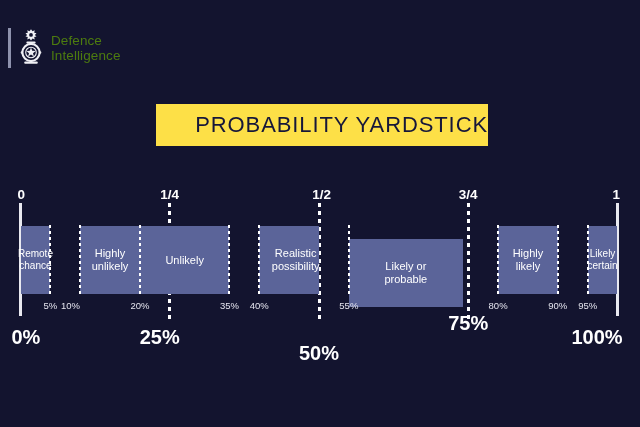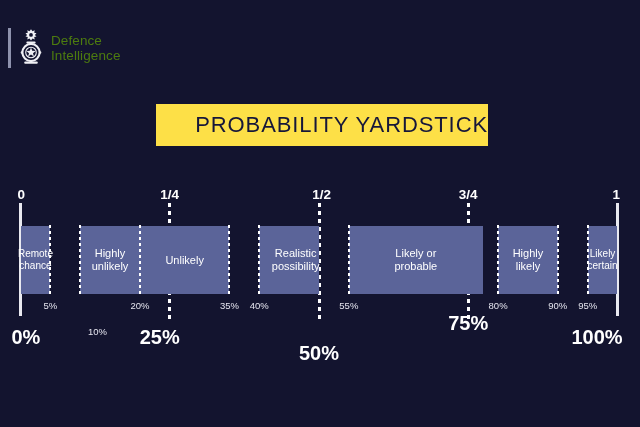--- a/index.html
+++ b/index.html
@@ -210,38 +210,38 @@
     <div class="band" style="left: 139.9px; top: 226px; width: 89.55px; height: 68px;">
       <span class="band-label">Unlikely</span>
     </div>
     <div class="band-edge" style="left: 138.9px; top: 225px; height: 70px;"></div>
     <div class="band-edge" style="left: 228.45px; top: 225px; height: 70px;"></div>
     <div class="band" style="left: 259.3px; top: 226px; width: 59.7px; height: 68px; padding-left: 13px;">
       <span class="band-label">Realistic
 possibility</span>
     </div>
     <div class="band-edge" style="left: 258.3px; top: 225px; height: 70px;"></div>
-    <div class="band" style="left: 348.85px; top: 226px; width: 134px; height: 68px;">
+    <div class="band" style="left: 348.85px; top: 239px; width: 114px; height: 68px;">
       <span class="band-label">Likely or
 probable</span>
     </div>
     <div class="band-edge" style="left: 347.85px; top: 225px; height: 70px;"></div>
     <div class="band" style="left: 498.1px; top: 226px; width: 59.7px; height: 68px;">
       <span class="band-label">Highly
 likely</span>
     </div>
     <div class="band-edge" style="left: 497.1px; top: 225px; height: 70px;"></div>
     <div class="band-edge" style="left: 556.8px; top: 225px; height: 70px;"></div>
     <div class="band narrow" style="left: 587.65px; top: 226px; width: 29.85px; height: 68px;">
       <span class="band-label">Likely
 certain</span>
     </div>
     <div class="band-edge" style="left: 586.65px; top: 225px; height: 70px;"></div>
     <div class="pct-small" style="top: 300px; left: 32.35px; width: 36px; text-align: center;">5%</div>
-    <div class="pct-small" style="top: 300px; left: 71px; width: 36px; text-align: right; margin-top: 26px;">10%</div>
+    <div class="pct-small" style="top: 300px; left: 61px; width: 36px; text-align: left;">10%</div>
     <div class="pct-small" style="top: 300px; left: 121.9px; width: 36px; text-align: center;">20%</div>
     <div class="pct-small" style="top: 300px; left: 211.45px; width: 36px; text-align: center;">35%</div>
     <div class="pct-small" style="top: 300px; left: 241.3px; width: 36px; text-align: center;">40%</div>
     <div class="pct-small" style="top: 300px; left: 330.85px; width: 36px; text-align: center;">55%</div>
     <div class="pct-small" style="top: 300px; left: 480.1px; width: 36px; text-align: center;">80%</div>
     <div class="pct-small" style="top: 300px; left: 539.8px; width: 36px; text-align: center;">90%</div>
     <div class="pct-small" style="top: 300px; left: 569.65px; width: 36px; text-align: center;">95%</div>
     <div class="pct-big" style="top: 326px; left: 11.5px;">0%</div>
     <div class="pct-big" style="top: 326px; left: 139.75px; width: 60px; text-align: left;">25%</div>
     <div class="pct-big" style="top: 342px; left: 289px; width: 60px; text-align: center;">50%</div>

